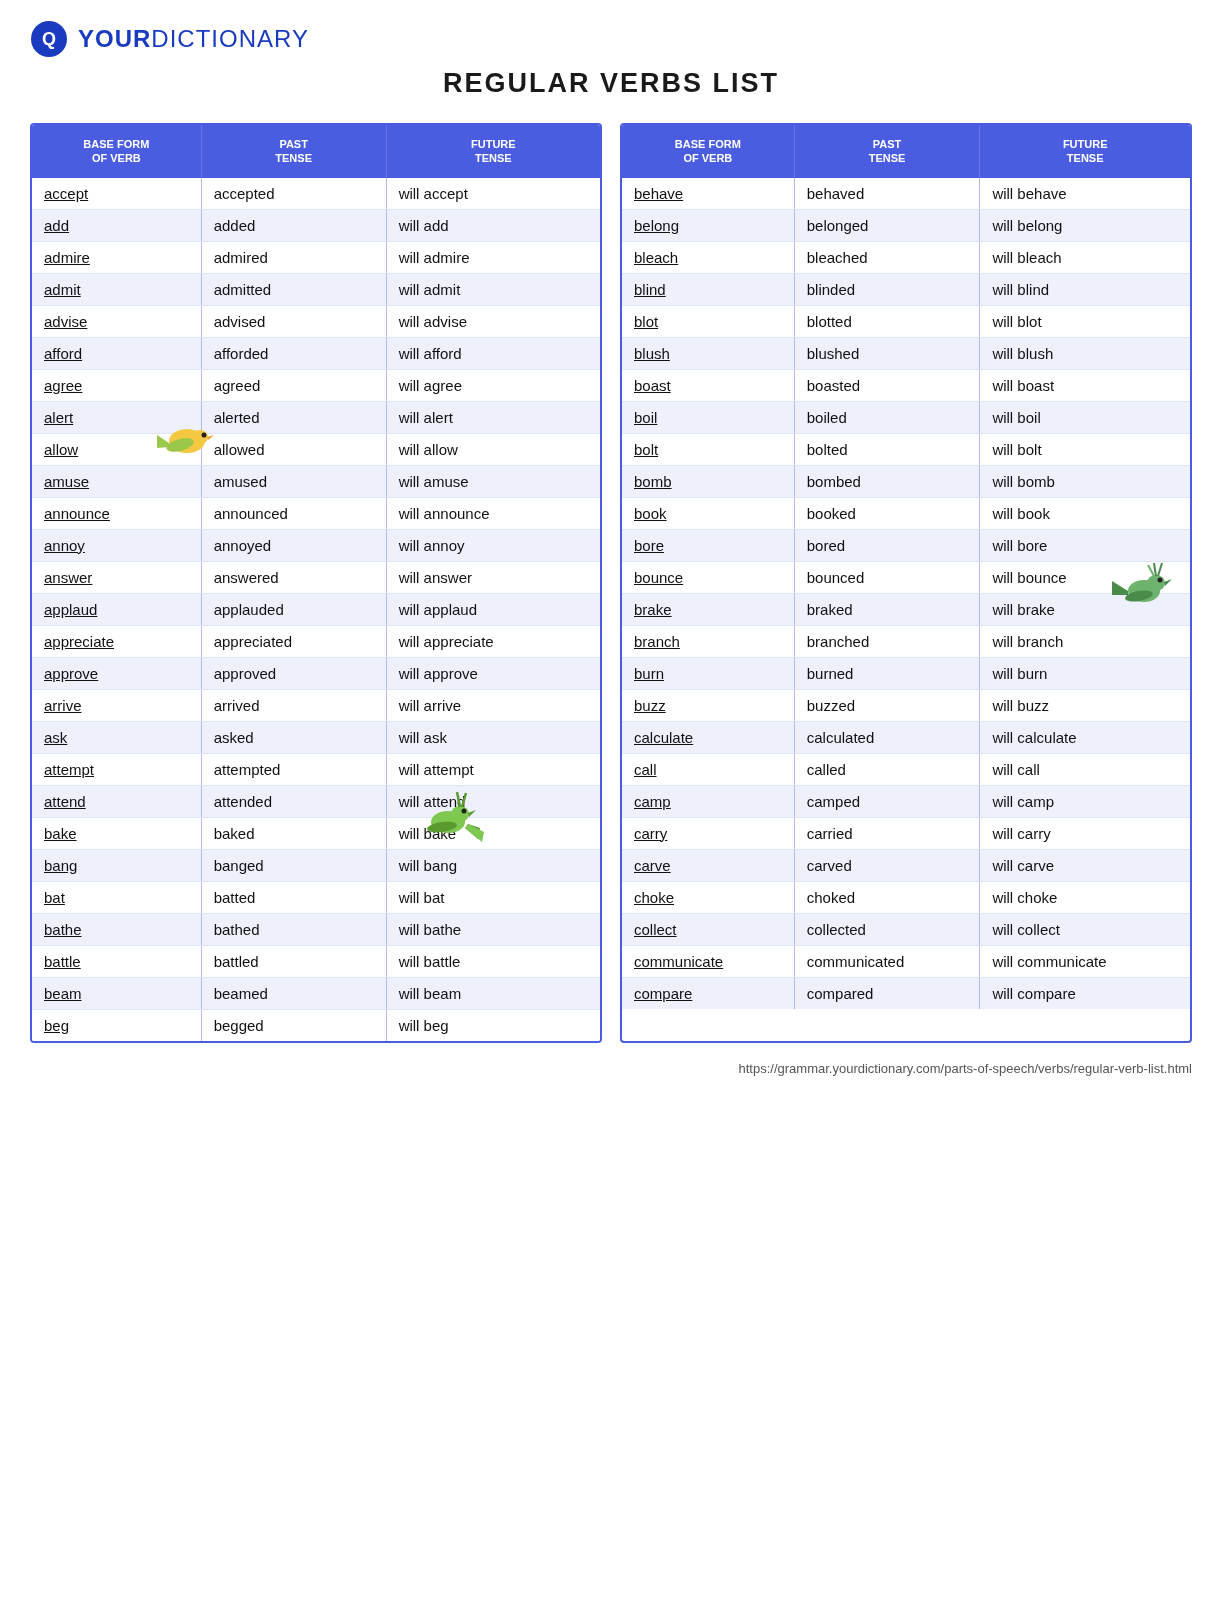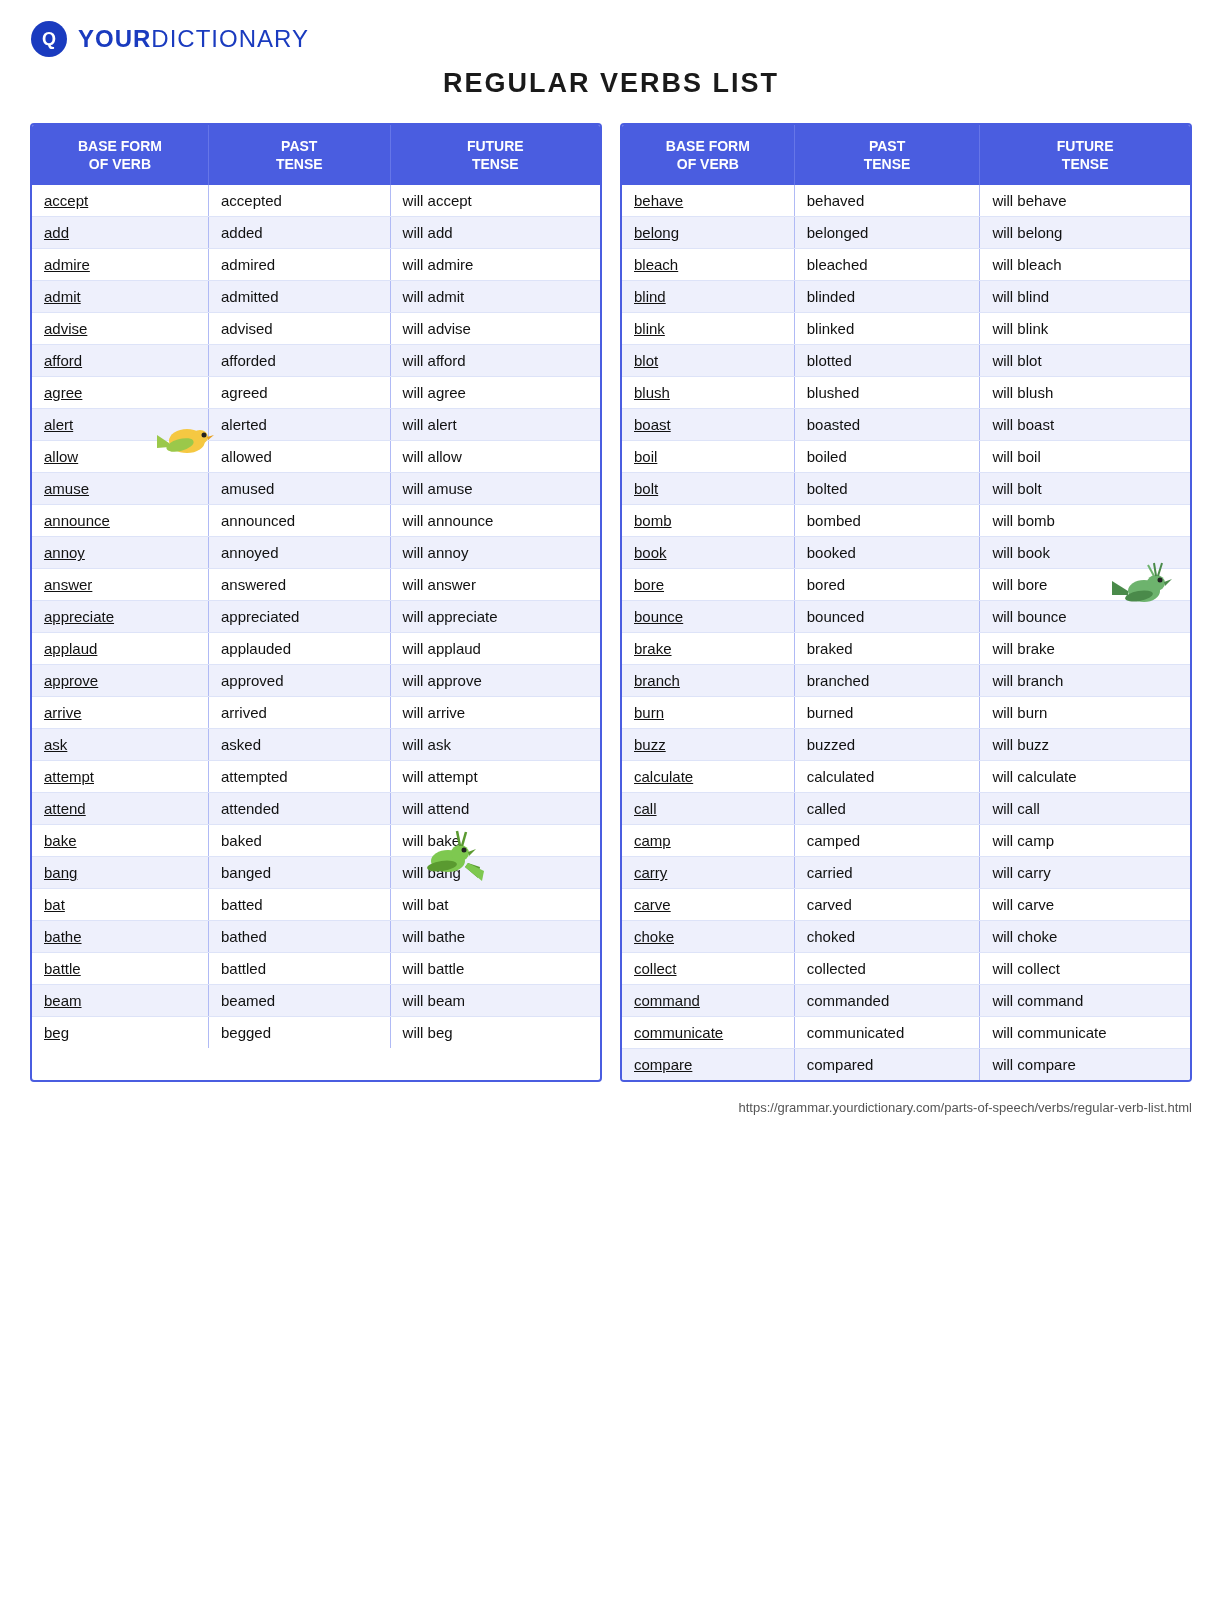--- a/index.html
+++ b/index.html
@@ -40,21 +40,21 @@
       border-radius: 4px;
       overflow: hidden;
     }
     .verb-table table {
       width: 100%;
       border-collapse: collapse;
     }
     .verb-table thead tr th {
       background: #4a5de0;
       color: #fff;
-      font-size: 14px;
+      font-size: 11px;
       font-weight: 800;
       text-align: center;
       padding: 12px 8px;
       border-right: 1.5px solid #6676e8;
       line-height: 1.3;
       text-transform: uppercase;
     }
     .verb-table thead tr th:last-child {
       border-right: none;
       margin-left: 18px;
@@ -233,28 +233,28 @@
             <td>annoy</td>
             <td>annoyed</td>
             <td>will annoy</td>
           </tr>
           <tr>
             <td>answer</td>
             <td>answered</td>
             <td>will answer</td>
           </tr>
           <tr>
+            <td>applaud</td>
+            <td>applauded</td>
+            <td>will applaud</td>
+          </tr>
+          <tr>
             <td>appreciate</td>
             <td>appreciated</td>
             <td>will appreciate</td>
-          </tr>
-          <tr>
-            <td>applaud</td>
-            <td>applauded</td>
-            <td>will applaud</td>
           </tr>
           <tr>
             <td>approve</td>
             <td>approved</td>
             <td>will approve</td>
           </tr>
           <tr>
             <td>arrive</td>
             <td>arrived</td>
             <td>will arrive</td>
@@ -337,25 +337,20 @@
             <td>bleach</td>
             <td>bleached</td>
             <td>will bleach</td>
           </tr>
           <tr>
             <td>blind</td>
             <td>blinded</td>
             <td>will blind</td>
           </tr>
           <tr>
-            <td>blink</td>
-            <td>blinked</td>
-            <td>will blink</td>
-          </tr>
-          <tr>
             <td>blot</td>
             <td>blotted</td>
             <td>will blot</td>
           </tr>
           <tr>
             <td>blush</td>
             <td>blushed</td>
             <td>will blush</td>
           </tr>
           <tr>
@@ -442,25 +437,20 @@
             <td>choke</td>
             <td>choked</td>
             <td>will choke</td>
           </tr>
           <tr>
             <td>collect</td>
             <td>collected</td>
             <td>will collect</td>
           </tr>
           <tr>
-            <td>command</td>
-            <td>commanded</td>
-            <td>will command</td>
-          </tr>
-          <tr>
             <td>communicate</td>
             <td>communicated</td>
             <td>will communicate</td>
           </tr>
           <tr>
             <td>compare</td>
             <td>compared</td>
             <td>will compare</td>
           </tr>
         </tbody>

